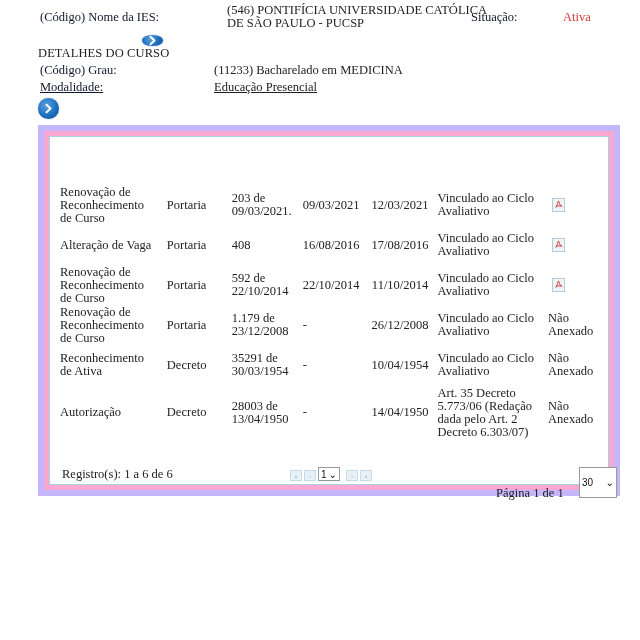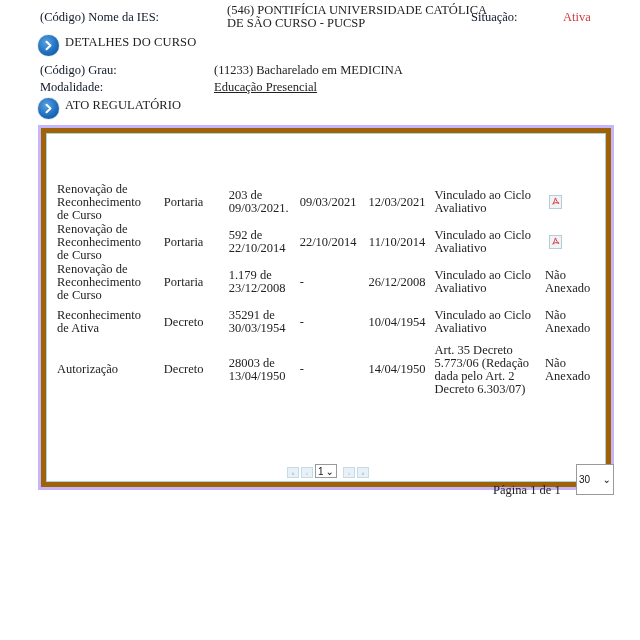--- a/index.html
+++ b/index.html
@@ -1,28 +1,28 @@
 <!DOCTYPE html>
 <html><head>
 <meta charset="utf-8">
 <style>
   html, body { margin:0; padding:0; background:#ffffff; }
   body { width:640px; height:640px; position:relative; overflow:hidden;
          font-family:"Liberation Serif","DejaVu Serif",serif; font-size:12.5px; color:#222; }
   .abs { position:absolute; }
   .lbl { color:#0f172a; }
   .red { color:#d23a3a; }
-  .sec { position:absolute; left:38px; height:22px; display:flex; align-items:flex-start; }
+  .sec { position:absolute; left:38px; height:22px; display:flex; align-items:flex-end;flex-direction:column; }
   .sec .ico { width:21px; height:21px; border-radius:50%;
      background: radial-gradient(circle at 40% 35%, #5aa3e0 0%, #1f6fbf 55%, #0d4f94 100%);
      display:flex; align-items:center; justify-content:center; margin-right:6px; box-shadow:0 0 1px #0a3d73; }
   .sec .ico svg { width:11px; height:11px; }
   .sec .ttl { font-size:12.5px; color:#222; letter-spacing:0.1px; }
   .outer { position:absolute; left:38px; top:125px; width:570px; height:359px;
-           border:3px solid #c4b5fd; background:#a16207; }
+           border:6px solid #c4b5fd; background:#f9a8d4; }
   .inner { position:absolute; left:5px; top:5px; width:558px; height:347px; border:1px solid #a8d3de; background:#fff; }
   table.grid { position:absolute; left:6px; top:48px; border-collapse:collapse; }
   table.grid td { padding:0 4px; vertical-align:middle; line-height:13px; font-size:12.5px; }
   table.grid tr { height:40px; }
   table.grid tr.tall { height:55px; }
   .c1 { width:99px; } .c2 { width:57px; } .c3 { width:63px; } .c4 { width:60px; }
   .c5 { width:59px;text-align:center; } .c6 { width:103px; } .c7 { width:56px; }
   .pdf { width:11px; height:12px; border:1px solid #b9cbd6; background:#eef4f8; display:inline-flex;
          align-items:center; justify-content:center; margin-left:4px; }
   .pdf svg { width:9px; height:9px; }
@@ -31,57 +31,71 @@
             font-size:6px; color:#7fa9c8; display:flex; align-items:center; justify-content:center; line-height:1; }
   .sel { position:absolute; border:1px solid #9a9a9a; background:#fff; font-family:"Liberation Sans",sans-serif;
          font-size:10px; color:#111; display:flex; align-items:center; justify-content:space-between; padding:0 2px; box-sizing:border-box; }
 </style>
 </head>
 <body>
 
 <div class="abs lbl" style="left:40px;top:10px;">(Código) Nome da IES:</div>
 <div class="abs" style="left:227px;top:4px;line-height:13px;">
   <div>(546) PONTIFÍCIA UNIVERSIDADE CATÓLICA</div>
-  <div>DE SÃO CURSO - PUCSP</div>
+  <div>DE SÃO PAULO - PUCSP</div>
 </div>
 <div class="abs lbl" style="left:471px;top:10px;">Situação:</div>
 <div class="abs red" style="left:563px;top:10px;">Ativa</div>
 
 <div class="sec" style="top:35px;">
   <span class="ico">
     <svg viewBox="0 0 10 10">
         <path d="M3.2 1.6 L6.8 5 L3.2 8.4" fill="none" stroke="#fff" stroke-width="1.8" stroke-linecap="round" stroke-linejoin="round"></path>
       </svg>
   </span>
   <span class="ttl">DETALHES DO CURSO</span>
 </div>
 <div class="abs lbl" style="left:40px;top:63px;">(Código) Grau:</div>
 <div class="abs" style="left:214px;top:63px;">(11233) Bacharelado em MEDICINA</div>
-<div class="abs lbl" style="left:40px;top:80px;">Modalidade:</div>
+<div class="abs lbl" style="left:40px;top:80px;text-decoration:underline;">Modalidade:</div>
 <div class="abs" style="left:214px;top:80px;text-decoration:underline;">Educação Presencial</div>
 
 <div class="sec" style="top:98px;">
   <span class="ico">
     <svg viewBox="0 0 10 10">
         <path d="M3.2 1.6 L6.8 5 L3.2 8.4" fill="none" stroke="#fff" stroke-width="1.8" stroke-linecap="round" stroke-linejoin="round"></path>
       </svg>
   </span>
-  <span class="ttl">ATO REGULATÓRIO</span>
 </div>
 
 <div class="outer">
   <div class="inner">
     <table class="grid">
       <tbody>
         <tr>
           <td class="c1">Renovação de Reconhecimento de Curso</td>
           <td class="c2">Portaria</td>
           <td class="c3">203 de 09/03/2021.</td>
           <td class="c4">09/03/2021</td>
           <td class="c5">12/03/2021</td>
+          <td class="c6">Vinculado ao Ciclo Avaliativo</td>
+          <td class="c7">
+            <span class="pdf">
+                <svg viewBox="0 0 10 10">
+                  <path d="M5 1 C4 3 4 5 2 8 M5 1 C6 4 7 6 9 7 M2 8 C4 6 6 6 9 7" fill="none" stroke="#d33" stroke-width="1.1"></path>
+                </svg>
+              </span>
+          </td>
+        </tr>
+        <tr>
+          <td class="c1">Alteração de Vaga</td>
+          <td class="c2">Portaria</td>
+          <td class="c3">408</td>
+          <td class="c4">16/08/2016</td>
+          <td class="c5">17/08/2016</td>
           <td class="c6">Vinculado ao Ciclo Avaliativo</td>
           <td class="c7">
             <span class="pdf">
                 <svg viewBox="0 0 10 10">
                   <path d="M5 1 C4 3 4 5 2 8 M5 1 C6 4 7 6 9 7 M2 8 C4 6 6 6 9 7" fill="none" stroke="#d33" stroke-width="1.1"></path>
                 </svg>
               </span>
           </td>
         </tr>
         <tr>
@@ -123,20 +137,21 @@
           <td class="c3">28003 de 13/04/1950</td>
           <td class="c4">-</td>
           <td class="c5">14/04/1950</td>
           <td class="c6">Art. 35 Decreto 5.773/06 (Redação dada pelo Art. 2 Decreto 6.303/07)</td>
           <td class="c7">Não Anexado</td>
         </tr>
       </tbody>
     </table>
 
     <div class="foot">
+      <span class="abs" style="left:6px;top:0;">Registro(s): 1 a 6 de 6</span>
       <span class="pg-btn" style="left:234px;">«</span>
       <span class="pg-btn" style="left:248px;">‹</span>
       <span class="sel" style="left:262px;top:0;width:22px;height:14px;">
         <span>1</span>
         <span>⌄</span>
       </span>
       <span class="pg-btn" style="left:290px;">›</span>
       <span class="pg-btn" style="left:304px;">»</span>
       <span class="abs" style="left:440px;top:0;margin-top:19px;">Página 1 de 1</span>
       <span class="sel" style="left:523px;top:0;width:38px;height:31px;">

